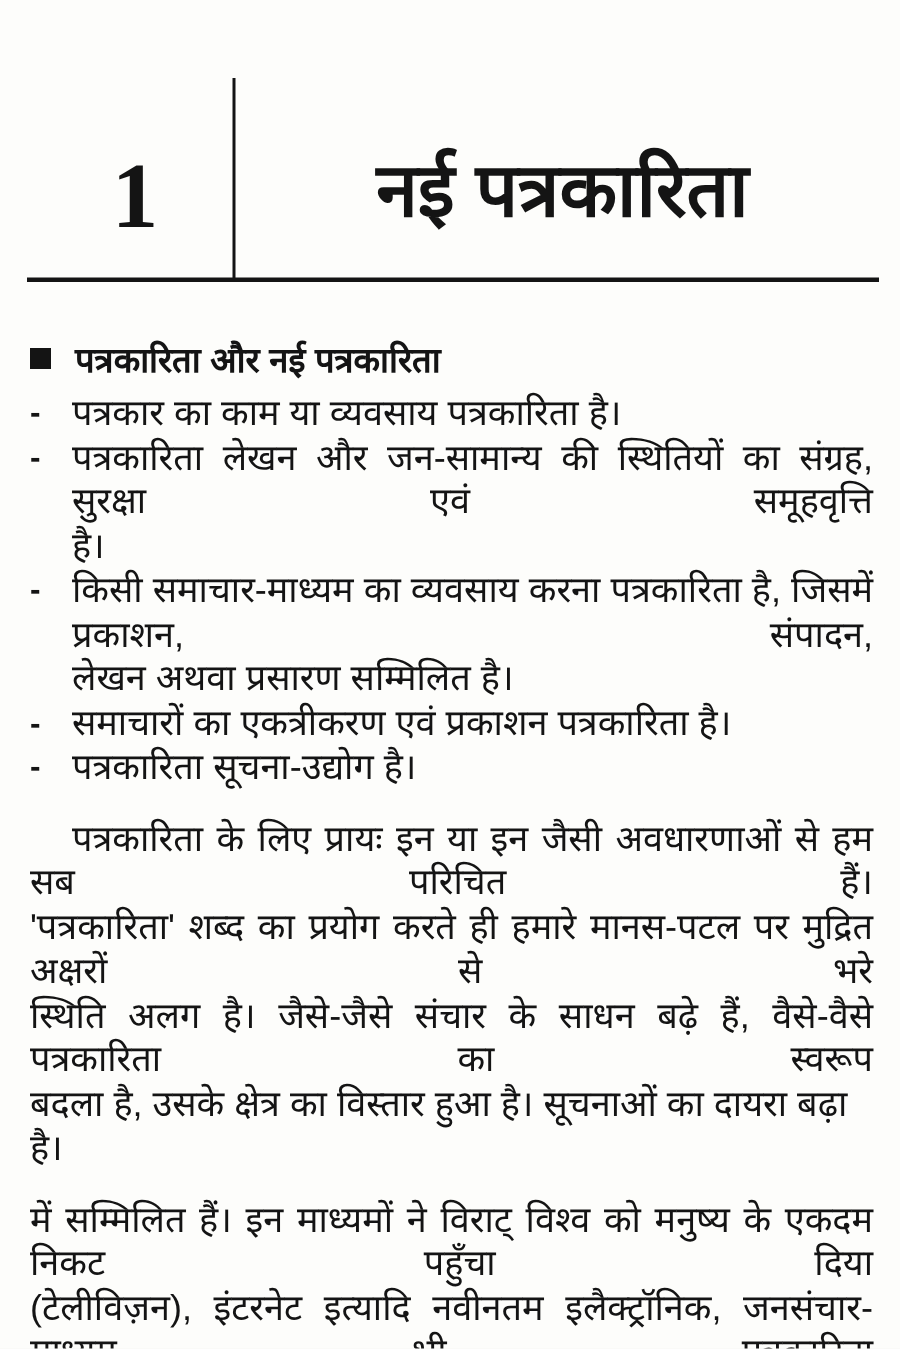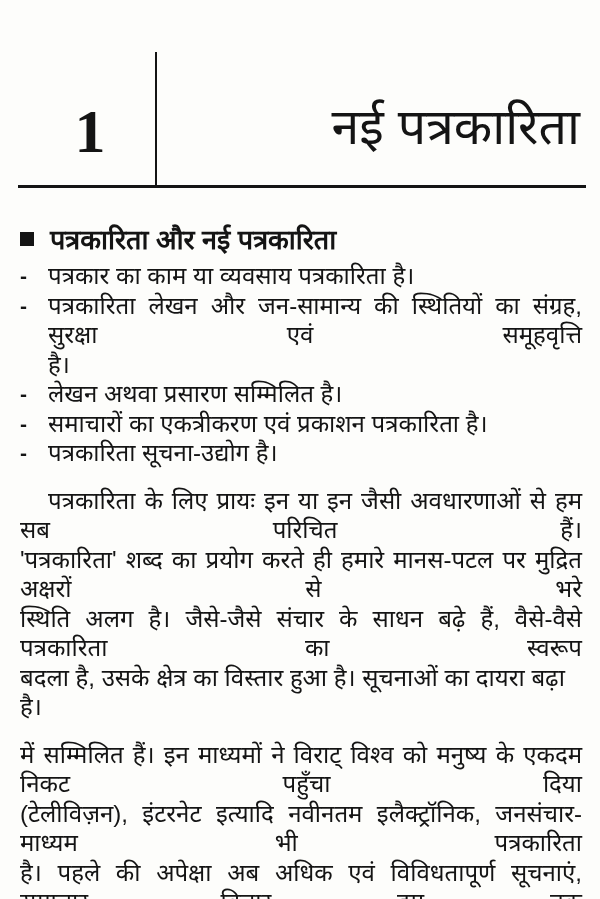--- a/index.html
+++ b/index.html
@@ -27,43 +27,43 @@
   }
   .v-rule {
     position: absolute;
     left: 155px; top: 52px;
     width: 2px; height: 134px;
     background: #141414;
   }
   .chapter-title {
     position: absolute;
     left: 170px; right: 20px; top: 94px;
-    text-align: right;
-    font-weight: normal;
+    text-align: center;
+    font-weight: bold;
     font-size: 50px; line-height: 66px;
     white-space: nowrap;
   }
   .h-rule {
     position: absolute;
     left: 18px; top: 185px;
     width: 568px; height: 3px;
     background: #141414;
   }
 
   
   .content {
     position: absolute;
     left: 20px; top: 224px;
     width: 562px;
   }
   .section-heading {
     display: flex;
     align-items: flex-start;
     font-weight: bold;
-    font-size: 27px; line-height: 32px;
+    font-size: 23px; line-height: 32px;
     margin-bottom: 5px;
   }
   .square {
     flex: 0 0 auto;
     width: 14px; height: 14px;
     background: #141414;
     margin: 8px 16px 0 0;
   }
   .bullet { display: flex; }
   .dash {
@@ -109,20 +109,21 @@
       <span class="dash">-</span>
       <div class="blines">
         <div class="line just">पत्रकारिता लेखन और जन-सामान्य की स्थितियों का संग्रह, सुरक्षा एवं समूहवृत्ति</div>
         <div class="line">है।</div>
       </div>
     </div>
 
     <div class="bullet">
       <span class="dash">-</span>
       <div class="blines">
+        <div class="line just">किसी समाचार-माध्यम का व्यवसाय करना पत्रकारिता है, जिसमें प्रकाशन, संपादन,</div>
         <div class="line">लेखन अथवा प्रसारण सम्मिलित है।</div>
       </div>
     </div>
 
     <div class="bullet">
       <span class="dash">-</span>
       <div class="blines">
         <div class="line">समाचारों का एकत्रीकरण एवं प्रकाशन पत्रकारिता है।</div>
       </div>
     </div>

